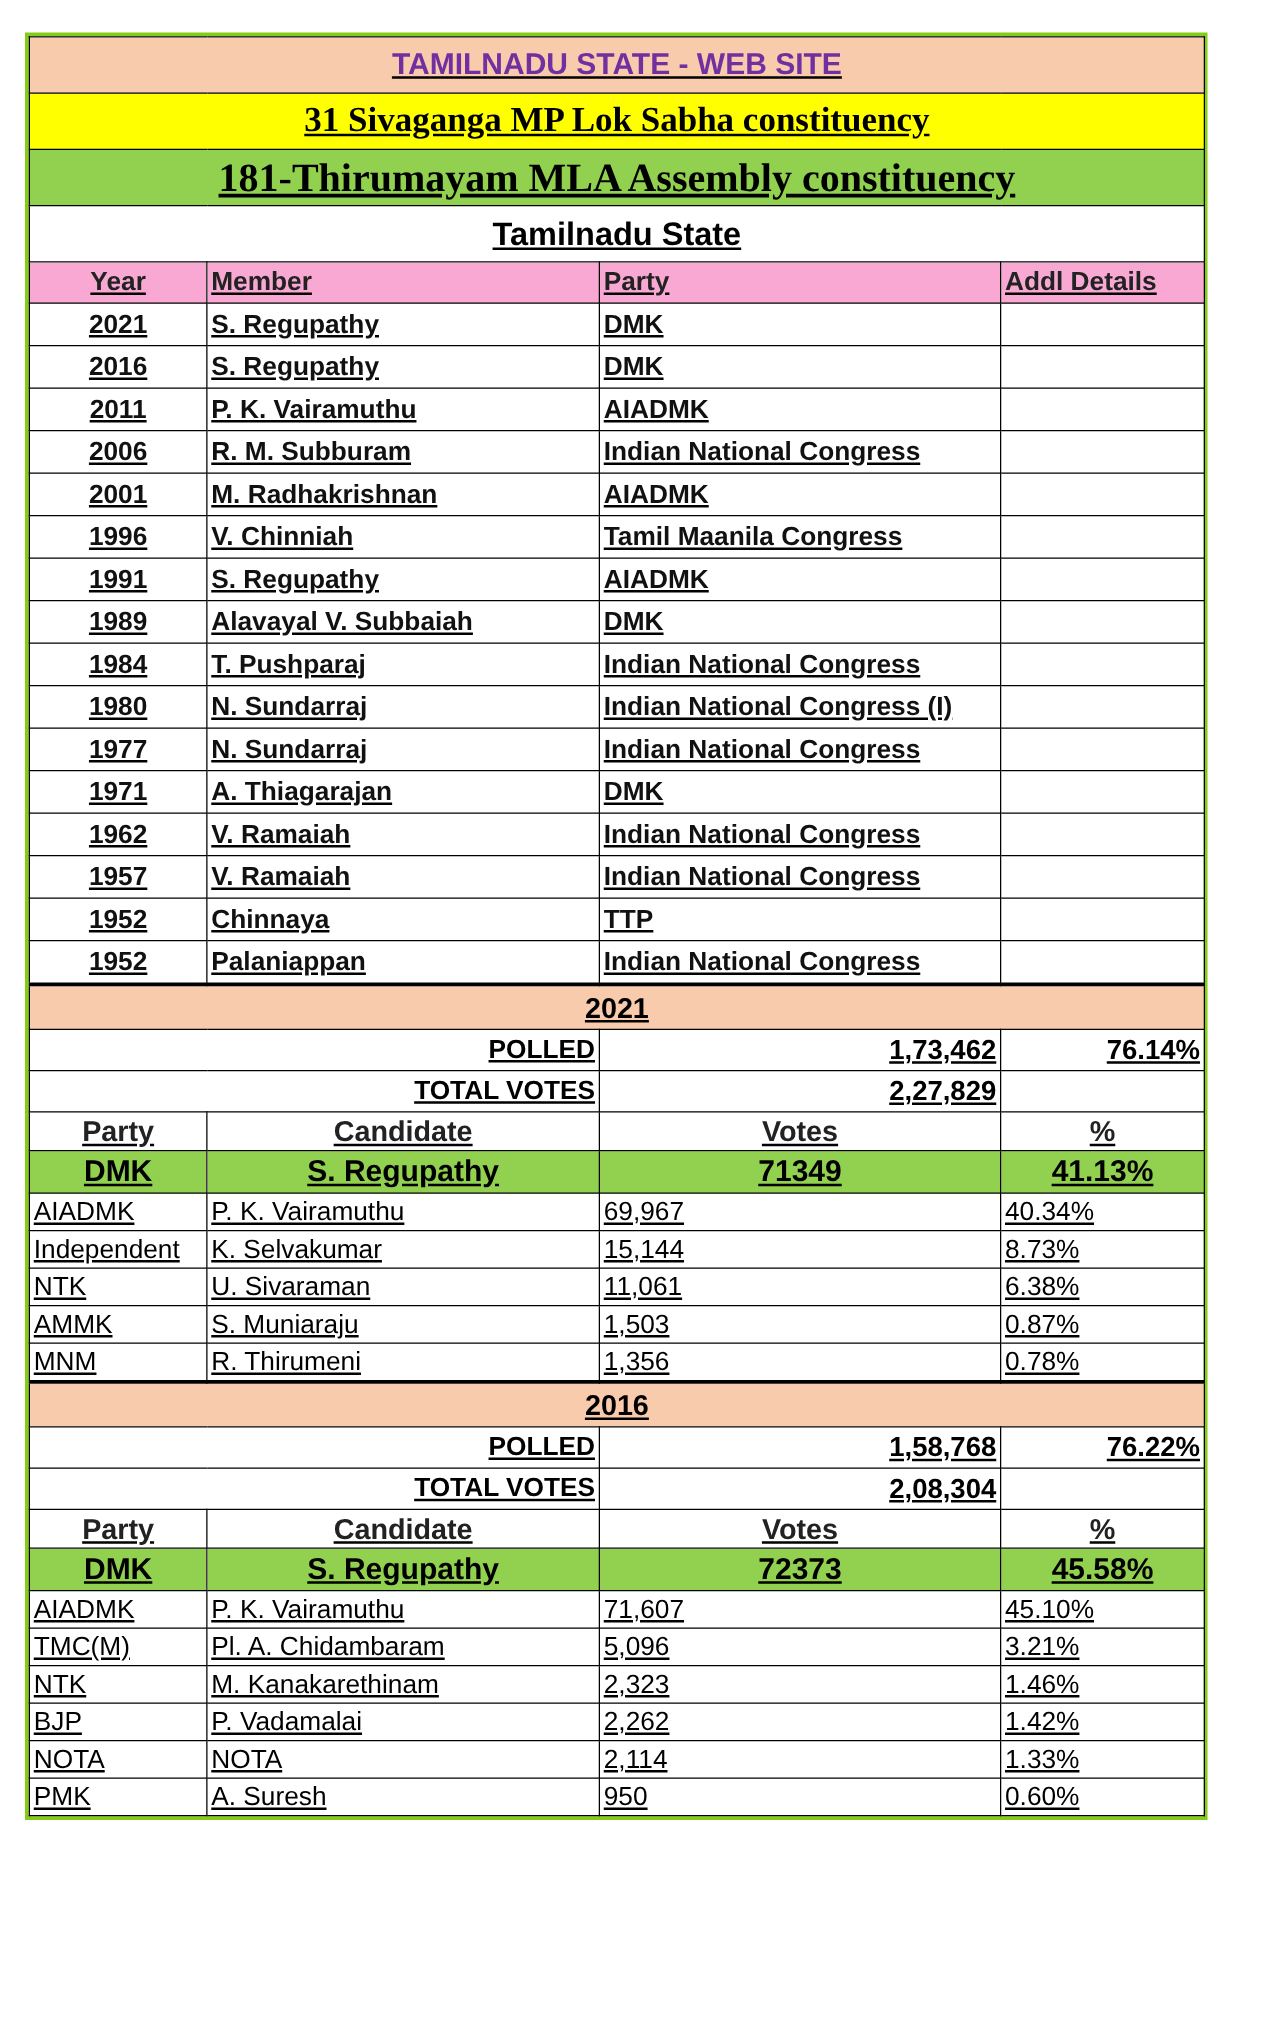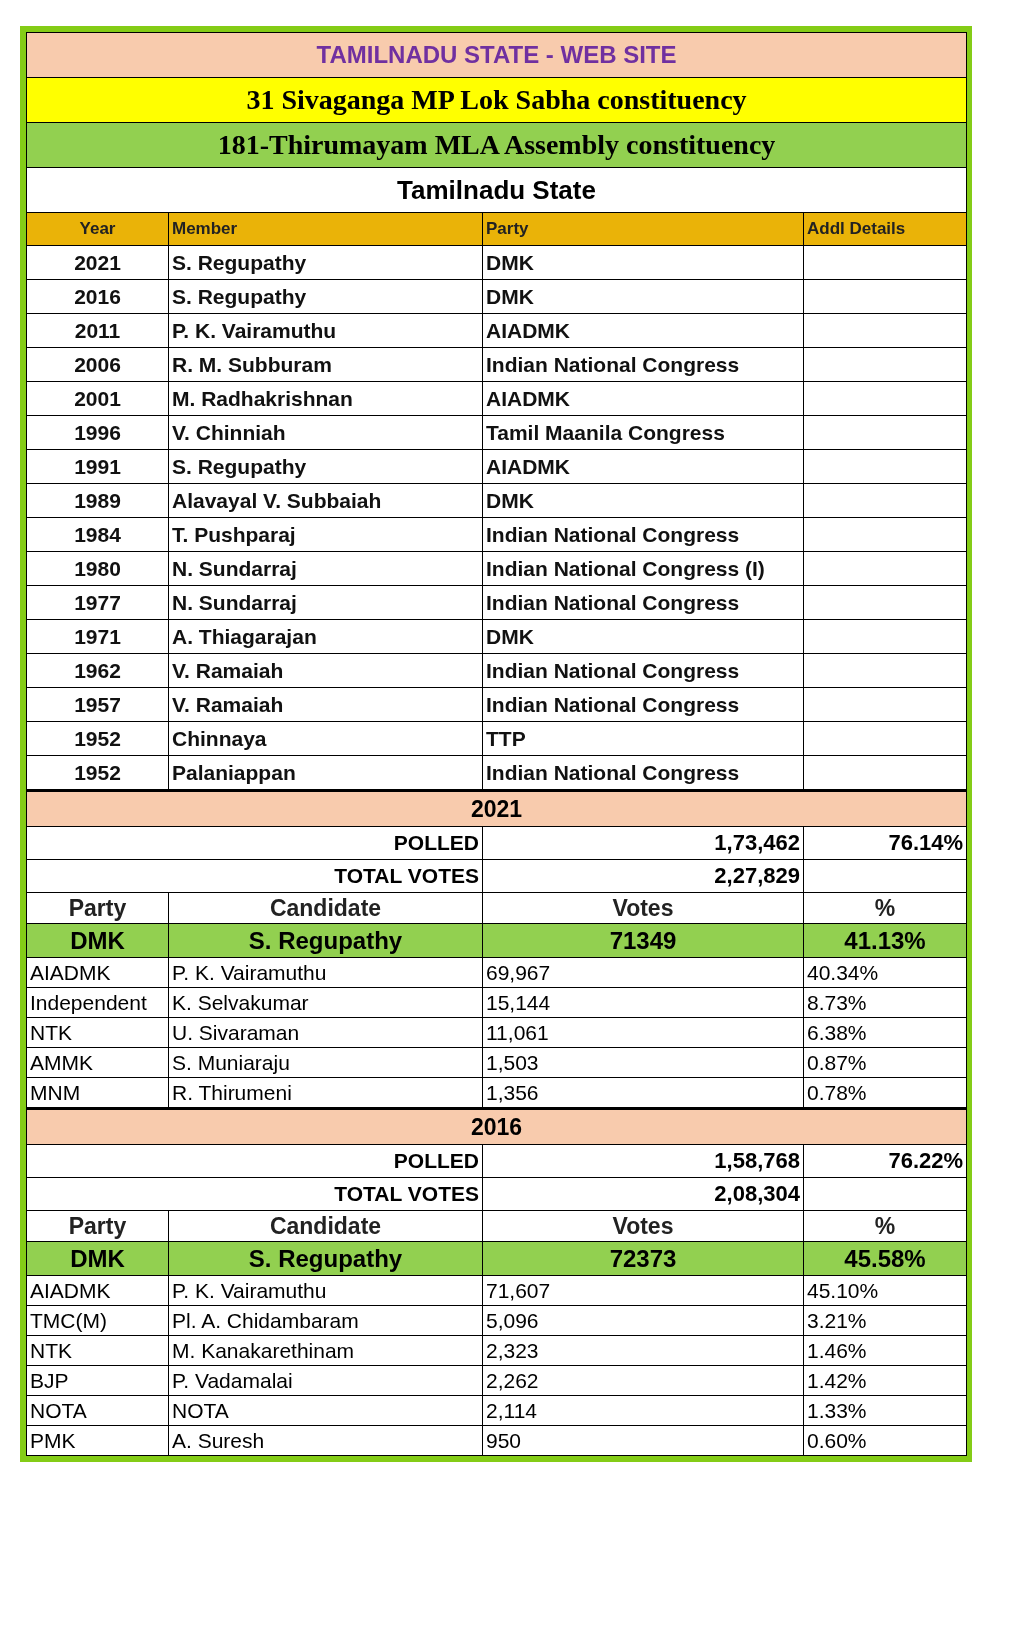--- a/index.html
+++ b/index.html
@@ -1,29 +1,29 @@
 <!DOCTYPE html>
 <html><head>
 <meta charset="utf-8">
 <style>
   html, body { margin:0; padding:0; background:#ffffff; }
   body { width:1009px; height:1629px; position:relative; font-family:"Liberation Sans", sans-serif; }
   #sheet {
     position:absolute; left:20px; top:26px; width:940px;
-    border:6px solid #84cc16; box-sizing:content-box;
+    border:3px solid #84cc16; box-sizing:content-box;text-decoration:underline;
   }
   table { border-collapse:collapse; width:940px; table-layout:fixed; }
   td { border:1.5px solid #000; padding:0 3px; white-space:nowrap; overflow:hidden; color:#000; }
   col.c1 { width:142px; } col.c2 { width:314px; } col.c3 { width:321px; } col.c4 { width:163px; }
   .banner-web td { background:#f8cbad; height:44px; text-align:center; font-weight:bold; font-size:24px; color:#7030a0; }
   .banner-mp td { background:#ffff00; height:44px; text-align:center; font-weight:bold; font-size:28px; font-family:"Liberation Serif", serif; }
-  .banner-mla td { background:#92d050; height:44px; text-align:center; font-weight:bold; font-size:28px; font-family:"Liberation Serif", serif; }
+  .banner-mla td { background:#92d050; height:44px; text-align:center; font-weight:bold; font-size:32px; font-family:"Liberation Serif", serif; }
   .state td { background:#fff; height:44px; text-align:center; font-weight:bold; font-size:26px; }
   .state-y td { background:#ffff00; height:32px; text-align:center; font-weight:bold; font-size:26px; }
-  .hdr td { background:#eab308; height:32px; font-weight:bold; font-size:17px; color:#222; }
+  .hdr td { background:#f9a8d4; height:32px; font-weight:bold; font-size:21px; color:#222; }
   .hdr td.yr { text-align:center; }
   .mrow td { height:33px; font-size:21px; font-weight:bold; color:#111; }
   .mrow td.yr { text-align:center; }
   .yearband td { background:#f8cbad; height:34px; text-align:center; font-weight:bold; font-size:23px; }
   .sum td { height:32px; font-size:21px; font-weight:bold; text-align:right; }
   .sum td.val, .sum td.pct { font-size:22px; }
   .colhdr td { height:30px; font-size:23px; font-weight:bold; text-align:center; color:#222; }
   .winner td { background:#92d050; height:33px; font-size:24px; font-weight:bold; text-align:center; }
   .cand td { height:29px; font-size:21px; }
   .cand td.num, .cand td.pc { text-align:left; }

